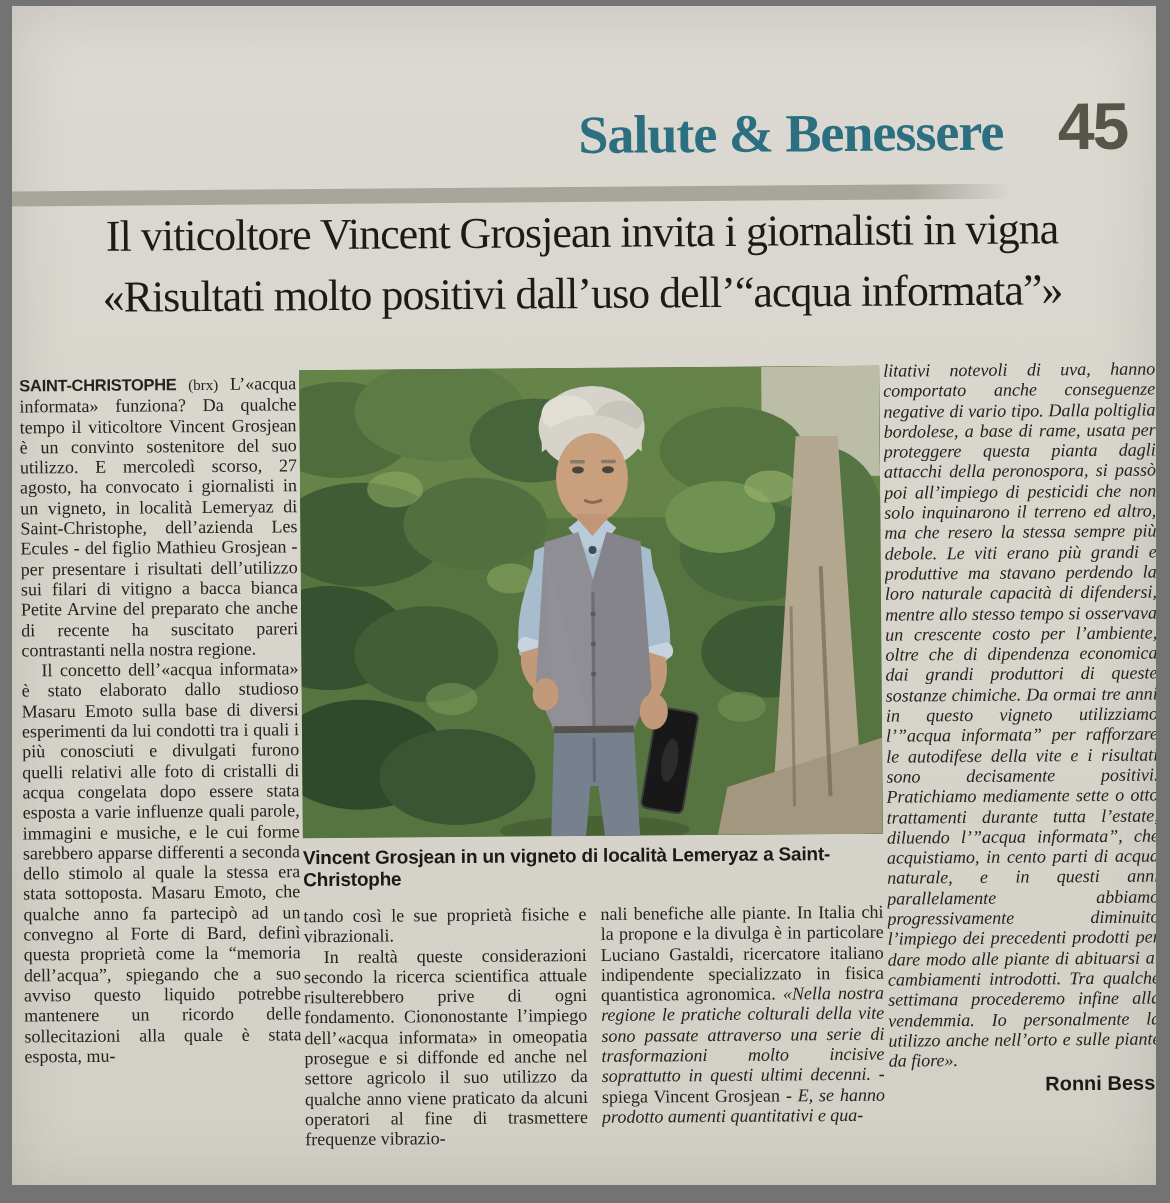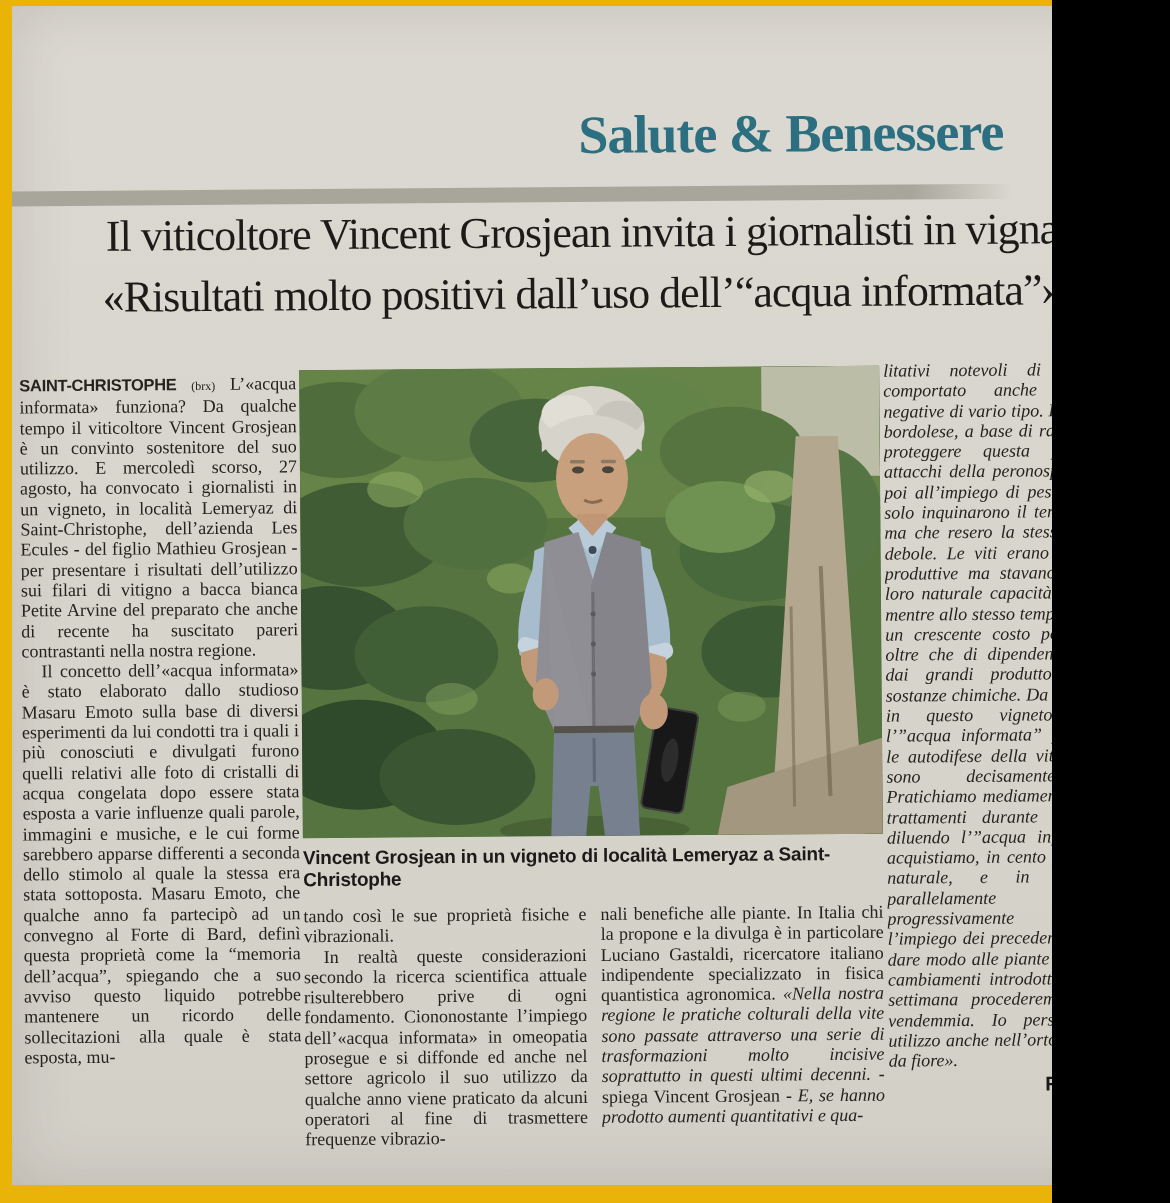--- a/index.html
+++ b/index.html
@@ -1,16 +1,16 @@
 <!DOCTYPE html>
 <html lang="it"><head>
 <meta charset="utf-8">
 <style>
   html,body{margin:0;padding:0;background:#000;}
-  .stage{position:relative;width:1052px;height:1203px;background:#eab308;overflow:hidden;
+  .stage{position:relative;width:1170px;height:1203px;background:#737373;overflow:hidden;
          font-family:"Liberation Serif", serif;}
   .paper{position:absolute;left:12px;top:6px;width:1144px;height:1179px;overflow:hidden;
          background:linear-gradient(180deg,#dcd9d2 0%,#d8d5cd 45%,#d5d2ca 75%,#d2cfc7 100%);
          box-shadow:inset 0 0 60px rgba(90,85,70,.18);}
   .tilt{position:absolute;inset:0;transform:rotate(-0.45deg);transform-origin:50% 40%;}
 
   
   .section-title{position:absolute;top:98px;right:150px;color:#2b6f80;
     font-weight:bold;font-size:54px;letter-spacing:-1px;white-space:nowrap;}
   .page-number{position:absolute;top:86px;right:26px;color:#57554a;
@@ -25,21 +25,21 @@
 
   
   .bodytext{font-size:18px;line-height:20.3px;color:#26231f;text-align:justify;}
   .bodytext p{margin:0;}
   .bodytext p.indent{text-indent:20px;}
   .col-left{position:absolute;left:8px;top:365px;width:277px;height:818px;overflow:hidden;}
   .col-right{position:absolute;left:872px;top:357px;width:272px;height:822px;overflow:hidden;
     font-style:italic;}
   .dateline{font-family:"Liberation Sans",sans-serif;font-weight:bold;font-size:16.5px;
     letter-spacing:-0.3px;}
-  .agency{font-size:12px;}
+  .agency{font-size:15px;}
   .ital{font-style:italic;}
   .byline{text-align:right;font-style:normal;font-family:"Liberation Sans",sans-serif;
     font-weight:bold;font-size:20px;color:#1c1a18;margin-top:4px;}
 
   
   .photo-block{position:absolute;left:288px;top:362px;width:580px;}
   .photo-frame{width:580px;height:468px;overflow:hidden;background:#56743f;}
   .photo-frame svg{display:block;}
   .caption{margin-top:9px;font-family:"Liberation Sans",sans-serif;font-weight:bold;
     font-size:19px;color:#1b1a18;letter-spacing:-0.2px;}

